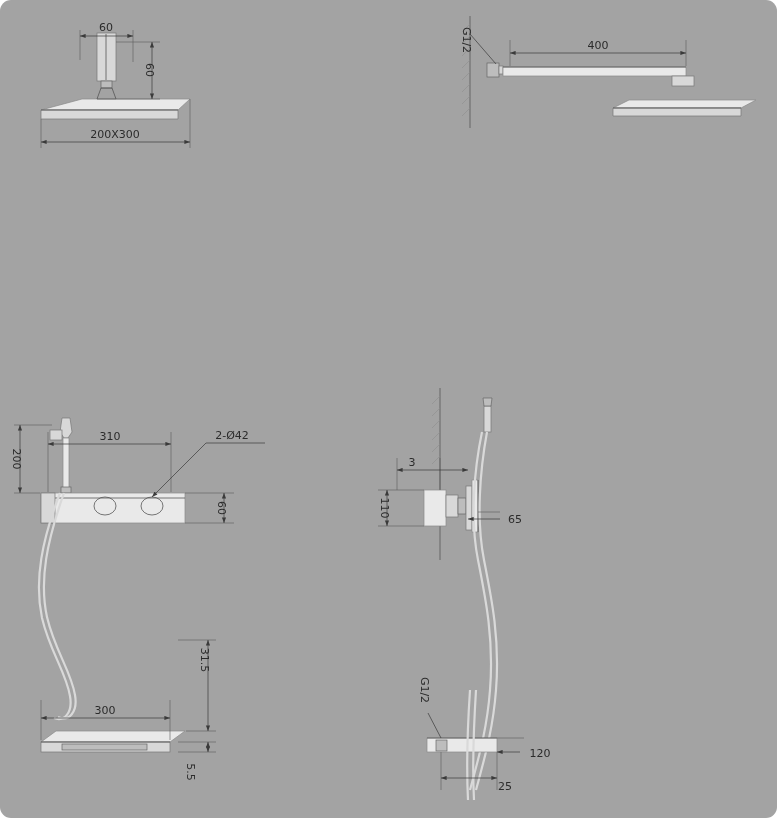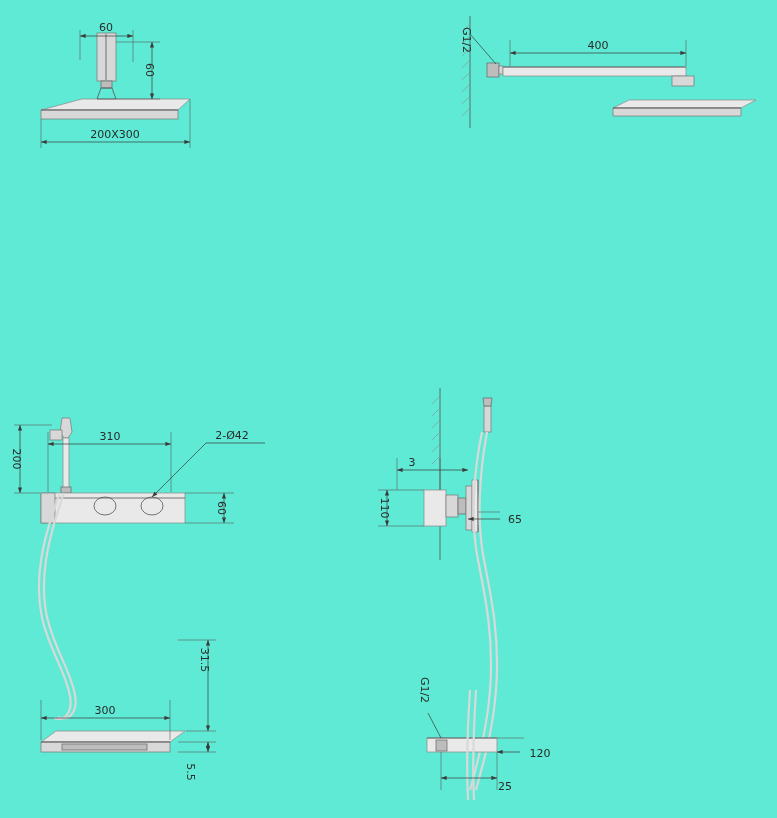--- a/index.html
+++ b/index.html
@@ -7,22 +7,23 @@
     padding: 0;
     background: #ffffff;
   }
   body {
     font-family: "DejaVu Sans", sans-serif;
   }
   #sheet {
     position: relative;
     width: 777px;
     height: 818px;
-    background: #5eead4;
+    background: #a3a3a3;
     overflow: hidden;
+    border-radius: 11px;
   }
   svg.drawing {
     position: absolute;
     left: 0;
     top: 0;
     width: 777px;
     height: 818px;
   }
   .dimtext {
     font-family: "DejaVu Sans", sans-serif;

